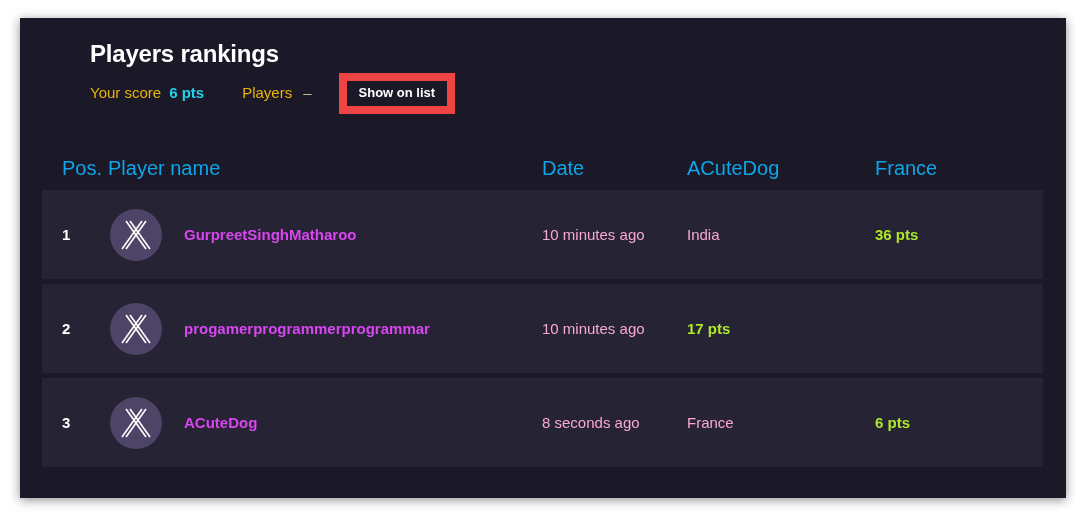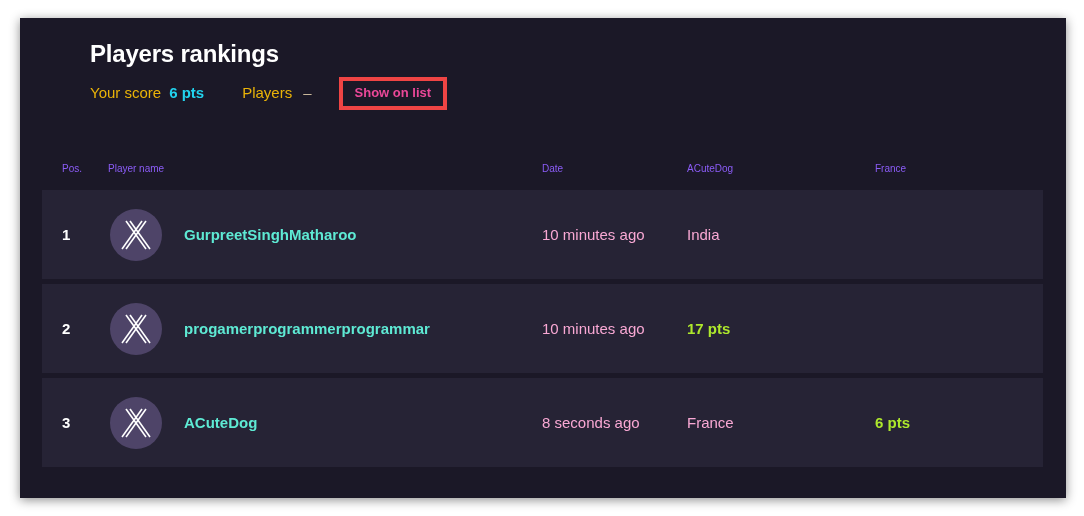--- a/index.html
+++ b/index.html
@@ -77,22 +77,22 @@
   .meta-position-value {
     font-size: 15px;
     color: #c9b79a;
     margin-left: 11px;
     line-height: 26px;
   }
 
   .show-on-list-btn {
     margin-left: 27px;
     background: #1b1827;
-    border: 4px solid #ef4444;
-    color: #ec4899;
+    border: 8px solid #ef4444;
+    color: #ffffff;
     font-family: "Liberation Sans", sans-serif;
     font-size: 13px;
     font-weight: bold;
     padding: 5px 12px 6px 12px;
     line-height: 14px;
     cursor: pointer;
     border-radius: 0;
   }
 
   
@@ -105,22 +105,22 @@
 
   .table-head {
     display: flex;
     align-items: center;
     height: 44px;
     padding: 0 20px;
     box-sizing: border-box;
   }
 
   .table-head .th {
-    font-size: 10px;
-    color: #8b5cf6;
+    font-size: 20px;
+    color: #0ea5e9;
     font-weight: normal;
   }
 
   .col-pos    { width: 46px; flex: none; }
   .col-player { width: 434px; flex: none; }
   .col-date   { width: 145px; flex: none; }
   .col-loc    { width: 188px; flex: none; }
   .col-score  { width: 140px; flex: none; }
 
   .table-body {
@@ -160,21 +160,21 @@
     align-items: center;
     justify-content: center;
     margin-left: 2px;
   }
 
   .avatar svg { display: block; }
 
   .player-name {
     font-size: 15px;
     font-weight: bold;
-    color: #5eead4;
+    color: #d946ef;
     margin-left: 22px;
     white-space: nowrap;
   }
 
   .cell-date, .cell-loc {
     font-size: 15px;
     color: #f9a8d4;
   }
 
   .cell-score {
@@ -224,20 +224,21 @@
     <line x1="11" y1="3" x2="31" y2="31"></line>
     <line x1="27" y1="3" x2="7" y2="31"></line>
     <line x1="23" y1="3" x2="3" y2="31"></line>
   </g>
 </svg>
               </span>
               <span class="player-name">GurpreetSinghMatharoo</span>
             </div>
             <div class="cell-date col-date">10 minutes ago</div>
             <div class="cell-loc col-loc">India</div>
+            <div class="cell-score col-score">36 pts</div>
           </div>
           <div class="row">
             <div class="cell-pos col-pos">2</div>
             <div class="cell-player col-player">
               <span class="avatar">
 <svg width="34" height="34" viewBox="0 0 34 34">
   <g stroke="#ffffff" stroke-width="1.6" fill="none" stroke-linecap="butt">
     <line x1="7" y1="3" x2="27" y2="31"></line>
     <line x1="11" y1="3" x2="31" y2="31"></line>
     <line x1="27" y1="3" x2="7" y2="31"></line>

